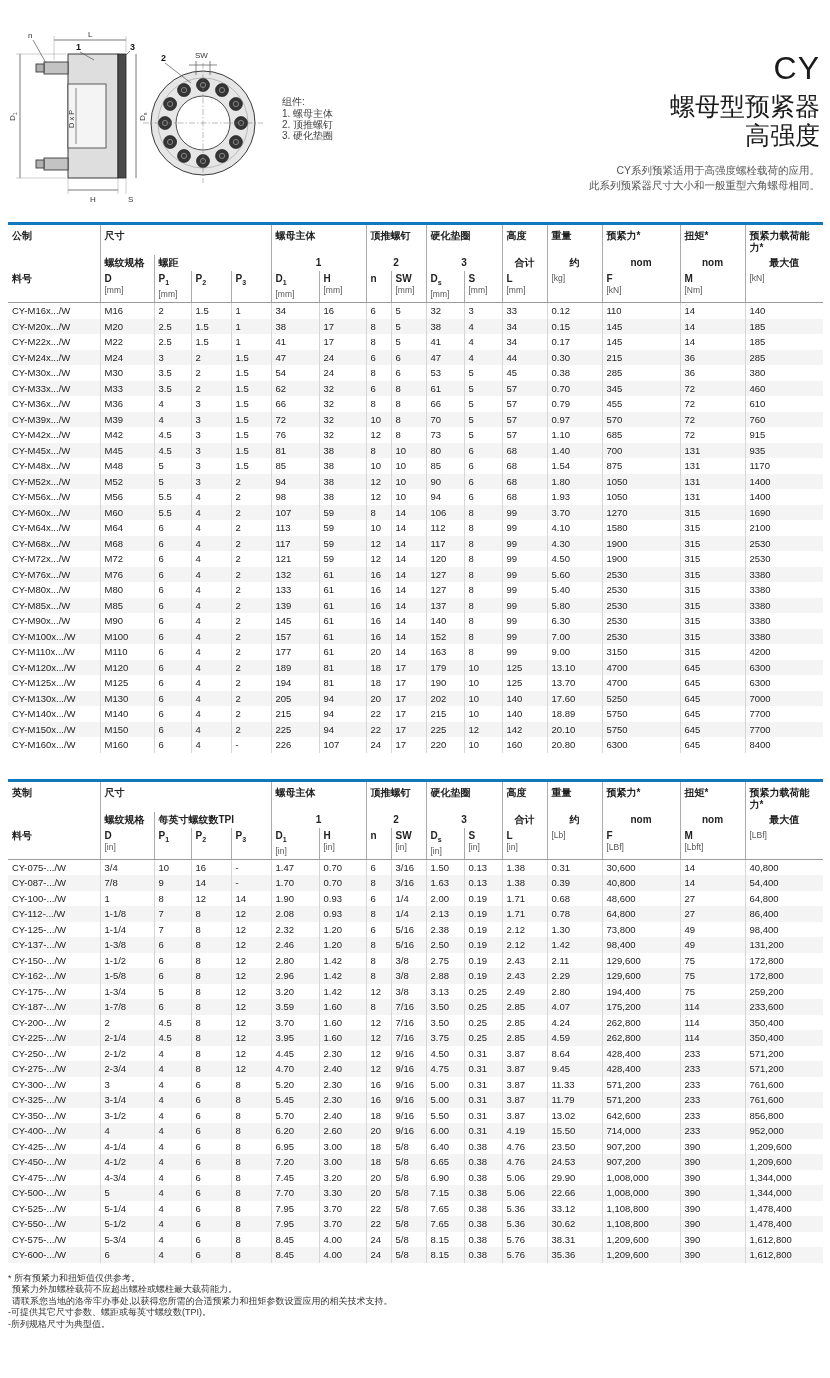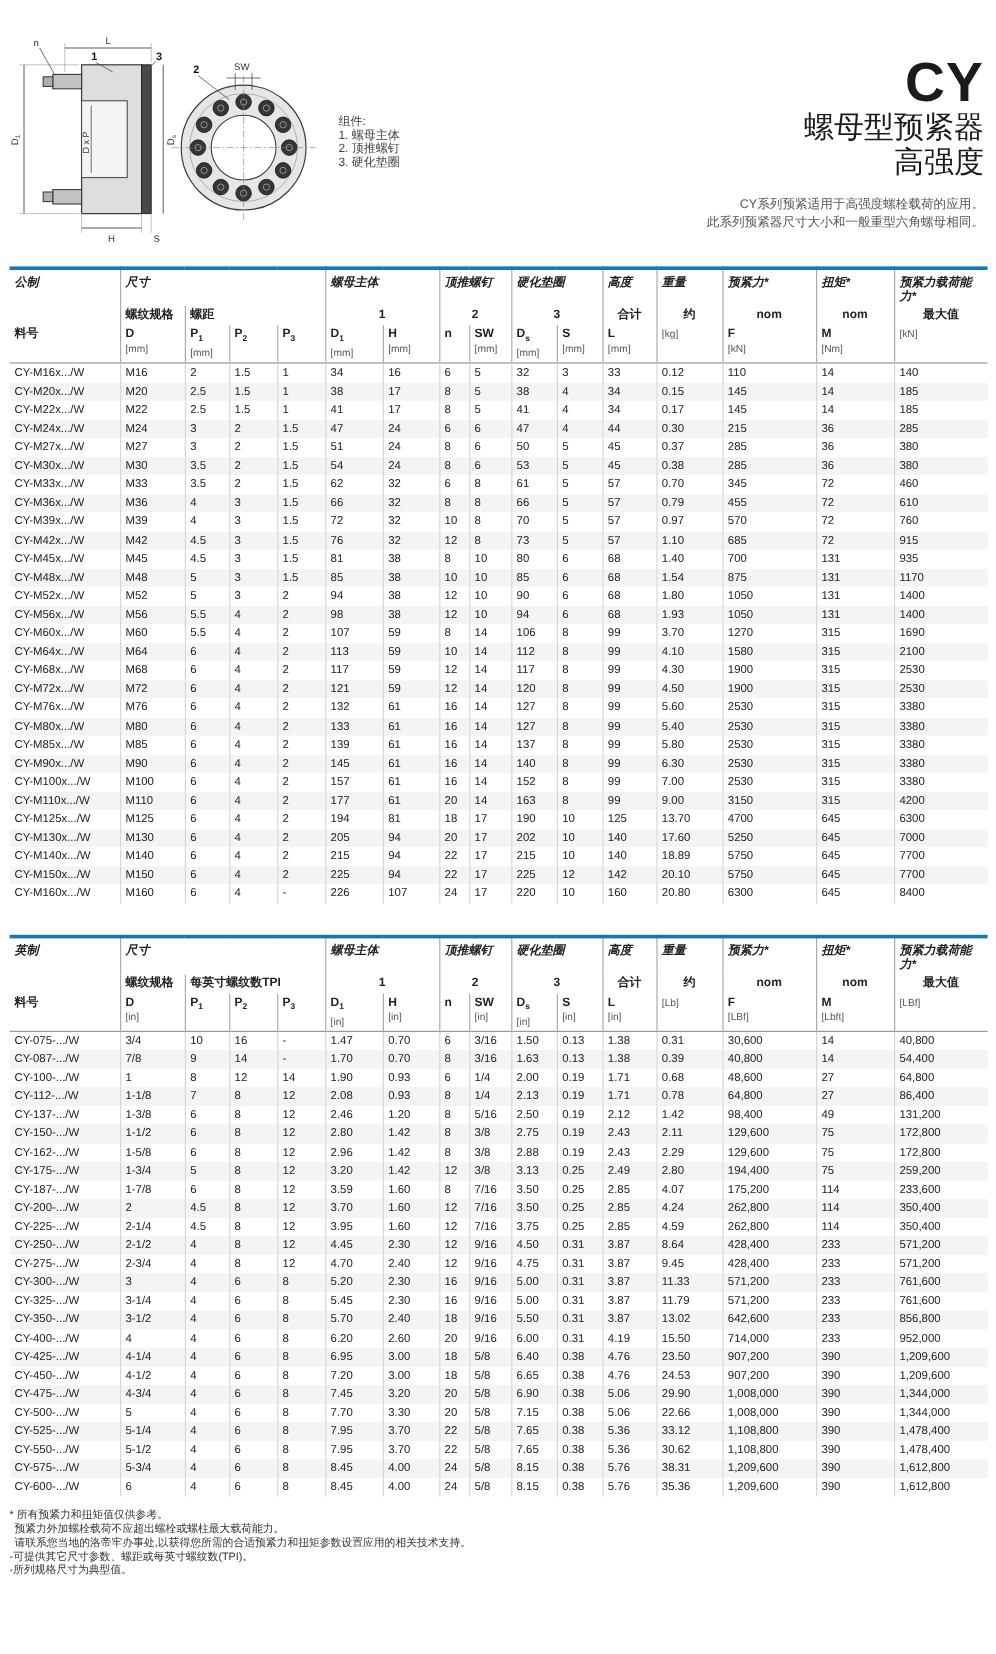--- a/index.html
+++ b/index.html
@@ -9,31 +9,31 @@
     position:relative;overflow:hidden;
   }
   .page{position:relative;width:830px;height:1378px;}
 
   
   .top{position:relative;height:222px;}
   .diagram-svg{position:absolute;left:6px;top:26px;}
   .legend{position:absolute;left:282px;top:96px;font-size:10px;line-height:11px;color:#444;}
   .legend .lg-title{margin-bottom:1px;}
   .titleblock{position:absolute;right:10px;top:44px;text-align:right;}
-  .brand{font-size:46px;line-height:48px;font-weight:700;letter-spacing:1px;color:#1b1b1b;}
+  .brand{font-size:32px;line-height:48px;font-weight:400;letter-spacing:1px;color:#1b1b1b;}
   .t1{font-size:25px;line-height:29px;color:#1b1b1b;}
   .desc{margin-top:13px;font-size:10.5px;line-height:15px;color:#555;}
 
   
   .tbl-wrap{margin:0 8px;}
   .tbl-wrap.second{margin-top:26px;}
   table{border-collapse:collapse;table-layout:fixed;width:814px;border-top:3px solid #1377be;}
   th,td{padding:2px 4px;vertical-align:top;text-align:left;overflow:hidden;white-space:nowrap;}
   thead th{font-weight:bold;font-size:10px;line-height:12px;background:#fff;white-space:normal;}
-  thead tr.grow th{padding-top:5px;padding-bottom:1px;font-style:italic;}
+  thead tr.grow th{padding-top:5px;padding-bottom:1px;}
   thead tr.srow th{padding-top:2px;padding-bottom:2px;}
   thead tr.grow th + th,
   thead tr.srow th + th,
   thead tr.crow th + th{border-left:1px solid #ababab;}
   thead tr.crow th{border-bottom:1px solid #9a9a9a;padding-bottom:3px;}
   thead th.center{text-align:center;}
   thead .unit{font-weight:normal;font-size:8.5px;line-height:10px;color:#555;}
   thead sub{font-size:7px;}
   tbody td{font-size:9.5px;line-height:11.5px;padding-top:2px;padding-bottom:2px;}
   tbody td + td{border-left:1px solid #d6d6d6;}
@@ -291,38 +291,20 @@
             <td>6</td>
             <td>47</td>
             <td>4</td>
             <td>44</td>
             <td>0.30</td>
             <td>215</td>
             <td>36</td>
             <td>285</td>
           </tr>
           <tr>
-            <td>CY-M27x.../W</td>
-            <td>M27</td>
-            <td>3</td>
-            <td>2</td>
-            <td>1.5</td>
-            <td>51</td>
-            <td>24</td>
-            <td>8</td>
-            <td>6</td>
-            <td>50</td>
-            <td>5</td>
-            <td>45</td>
-            <td>0.37</td>
-            <td>285</td>
-            <td>36</td>
-            <td>380</td>
-          </tr>
-          <tr>
             <td>CY-M30x.../W</td>
             <td>M30</td>
             <td>3.5</td>
             <td>2</td>
             <td>1.5</td>
             <td>54</td>
             <td>24</td>
             <td>8</td>
             <td>6</td>
             <td>53</td>
@@ -649,20 +631,38 @@
             <td>61</td>
             <td>20</td>
             <td>14</td>
             <td>163</td>
             <td>8</td>
             <td>99</td>
             <td>9.00</td>
             <td>3150</td>
             <td>315</td>
             <td>4200</td>
+          </tr>
+          <tr>
+            <td>CY-M120x.../W</td>
+            <td>M120</td>
+            <td>6</td>
+            <td>4</td>
+            <td>2</td>
+            <td>189</td>
+            <td>81</td>
+            <td>18</td>
+            <td>17</td>
+            <td>179</td>
+            <td>10</td>
+            <td>125</td>
+            <td>13.10</td>
+            <td>4700</td>
+            <td>645</td>
+            <td>6300</td>
           </tr>
           <tr>
             <td>CY-M125x.../W</td>
             <td>M125</td>
             <td>6</td>
             <td>4</td>
             <td>2</td>
             <td>194</td>
             <td>81</td>
             <td>18</td>
@@ -883,20 +883,38 @@
             <td>1/4</td>
             <td>2.13</td>
             <td>0.19</td>
             <td>1.71</td>
             <td>0.78</td>
             <td>64,800</td>
             <td>27</td>
             <td>86,400</td>
           </tr>
           <tr>
+            <td>CY-125-.../W</td>
+            <td>1-1/4</td>
+            <td>7</td>
+            <td>8</td>
+            <td>12</td>
+            <td>2.32</td>
+            <td>1.20</td>
+            <td>6</td>
+            <td>5/16</td>
+            <td>2.38</td>
+            <td>0.19</td>
+            <td>2.12</td>
+            <td>1.30</td>
+            <td>73,800</td>
+            <td>49</td>
+            <td>98,400</td>
+          </tr>
+          <tr>
             <td>CY-137-.../W</td>
             <td>1-3/8</td>
             <td>6</td>
             <td>8</td>
             <td>12</td>
             <td>2.46</td>
             <td>1.20</td>
             <td>8</td>
             <td>5/16</td>
             <td>2.50</td>

